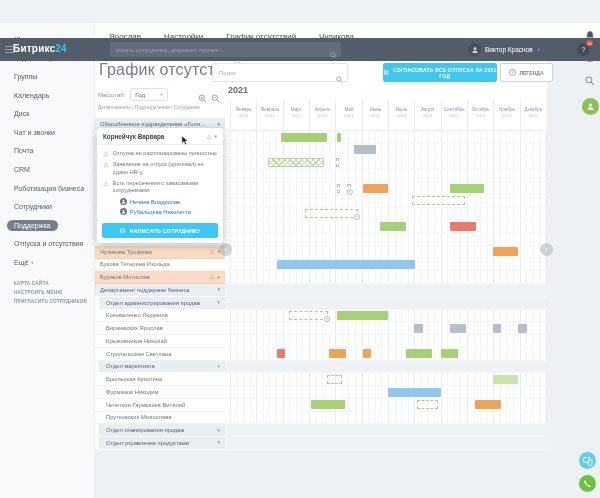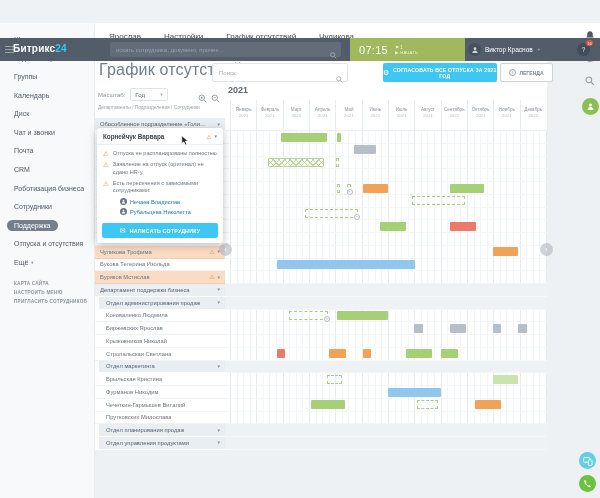--- a/index.html
+++ b/index.html
@@ -137,27 +137,20 @@
         <span></span>
       </span>
     <span class="logo"><span>Битрикс</span><b>24</b></span>
     <input class="tb-search" placeholder="искать сотрудника, документ, прочее..." style="">
     <span class="tb-search-ico">
       <svg width="7" height="7" viewBox="0 0 10 10">
           <circle cx="4" cy="4" r="3" fill="none" stroke="#99a2ad" stroke-width="1.4"></circle>
           <line x1="6.3" y1="6.3" x2="9" y2="9" stroke="#99a2ad" stroke-width="1.4"></line>
         </svg>
     </span>
-    <div class="timer">
-      <span class="timer-time">07:15</span>
-      <span class="timer-side">
-        <span class="timer-flag">⚑ <span>1</span></span>
-        <span class="timer-start">▶ <span>НАЧАТЬ</span></span>
-      </span>
-    </div>
     <div class="tb-user">
       <span class="tb-avatar">
         <svg width="8" height="8" viewBox="0 0 16 16">
             <circle cx="8" cy="5.4" r="2.8" fill="#cfd4da"></circle>
             <path d="M2.5 14c.4-3 2.7-5 5.5-5s5.1 2 5.5 5z" fill="#cfd4da"></path>
           </svg>
       </span>
       <span class="tb-username">Виктор Краснов</span>
       <span class="tb-chev">▼</span>
     </div>

